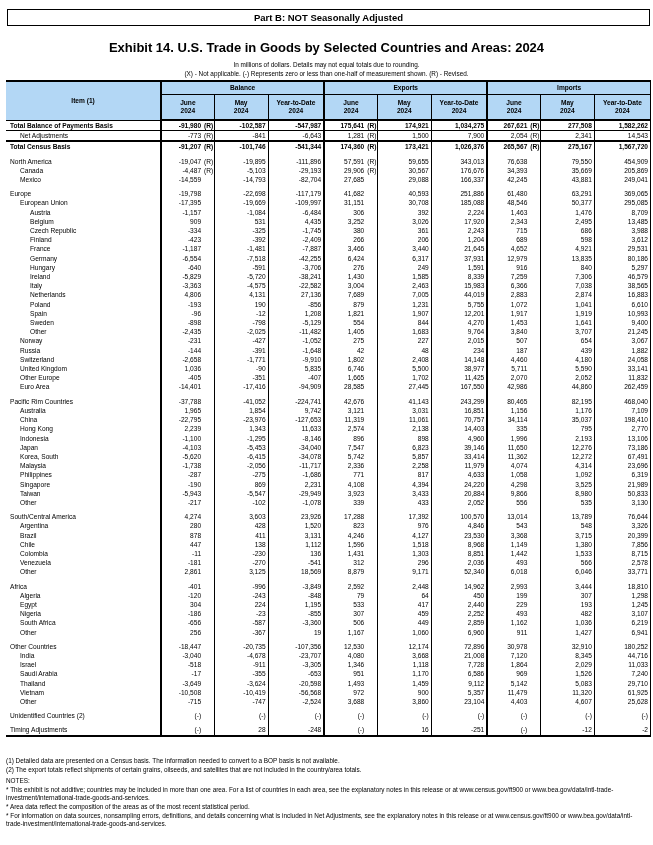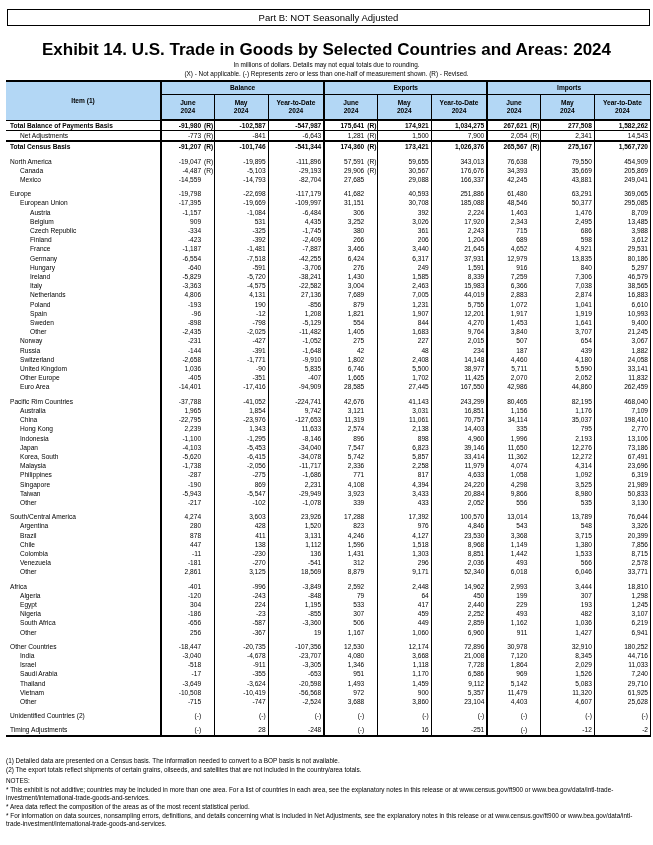--- a/index.html
+++ b/index.html
@@ -1,18 +1,18 @@
 <!DOCTYPE html>
 <html><head>
 <meta charset="utf-8">
 <style>
   html, body { margin:0; padding:0; background:#ffffff; }
   body { width:653px; height:845px; position:relative; font-family:"Liberation Sans", sans-serif; color:#000; overflow:hidden; }
-  .part-banner { position:absolute; left:7px; top:9px; width:641px; height:15px; border:1px solid #000; text-align:center; font-weight:normal; font-size:9.5px; line-height:15px; }
-  .exhibit-title { position:absolute; left:0; top:40px; width:653px; text-align:center; font-weight:bold; font-size:17px; }
+  .part-banner { position:absolute; left:7px; top:9px; width:641px; height:15px; border:1px solid #000; text-align:center; font-weight:bold; font-size:9.5px; line-height:15px; }
+  .exhibit-title { position:absolute; left:0; top:40px; width:653px; text-align:center; font-weight:bold; font-size:13px; }
   .subtitle { position:absolute; left:0; width:653px; text-align:center; font-size:6.4px; }
   .sub1 { top:61px; } .sub2 { top:70px; }
   table.grid { position:absolute; left:6px; top:80px; border-collapse:collapse; table-layout:fixed; width:645px; font-size:6.6px; }
   table.grid col.item { width:155px; }
   table.grid col.num { width:42px; }
   table.grid col.rflag { width:11px; }
   table.grid col.num2 { width:54px; }
   table.grid col.ytd { width:56px; }
   th { background:#b3d7f5; font-weight:bold; font-size:6.6px; border:1px solid #000; padding:0; text-align:center; line-height:8px; }
   thead tr.top th { height:12px; border-top:2px solid #000; }

